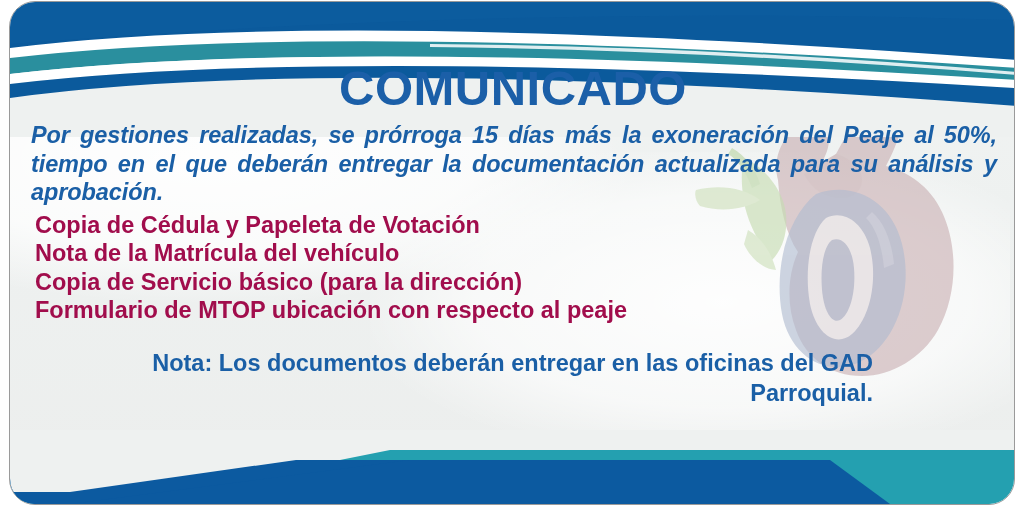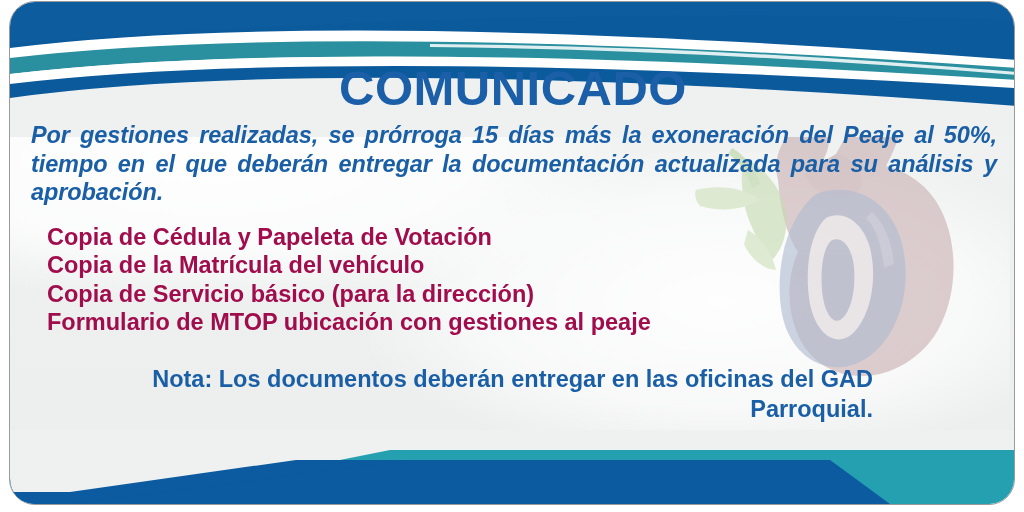--- a/index.html
+++ b/index.html
@@ -90,21 +90,21 @@
     font-style:italic;
   }
   .reqs-label{
     margin:0;
     font-size:23.5px;
     line-height:28.5px;
     font-weight:bold;
     color:#1a5fa6;
   }
   .req-list{
-    margin:16px;padding:0;list-style:none;
+    margin:4px;padding:0;list-style:none;
   }
   .req-list li{
     margin:0;
     font-size:23.5px;
     line-height:28.5px;
     font-weight:bold;
     color:#a10d4c;
     white-space:nowrap;
   }
   .note{
@@ -224,23 +224,23 @@
     <div class="content">
 
       <div class="title">COMUNICADO</div>
 
       <div class="body-block">
         <p class="para">Por gestiones realizadas, se prórroga 15 días más la exoneración del Peaje al 50%, tiempo en el que deberán entregar la documentación actualizada para su análisis y aprobación.</p>
 
 
         <ul class="req-list">
           <li>Copia de Cédula y Papeleta de Votación</li>
-          <li>Copia de la Matrícula del vehículo</li>
+          <li>Nota de la Matrícula del vehículo</li>
           <li>Copia de Servicio básico (para la dirección)</li>
-          <li>Formulario de MTOP ubicación con gestiones al peaje</li>
+          <li>Formulario de MTOP ubicación con respecto al peaje</li>
         </ul>
 
         <p class="note">Nota: Los documentos deberán entregar en las oficinas del GAD Parroquial.</p>
       </div>
 
     </div>
   </div>
 </div>
 
 </body></html>

